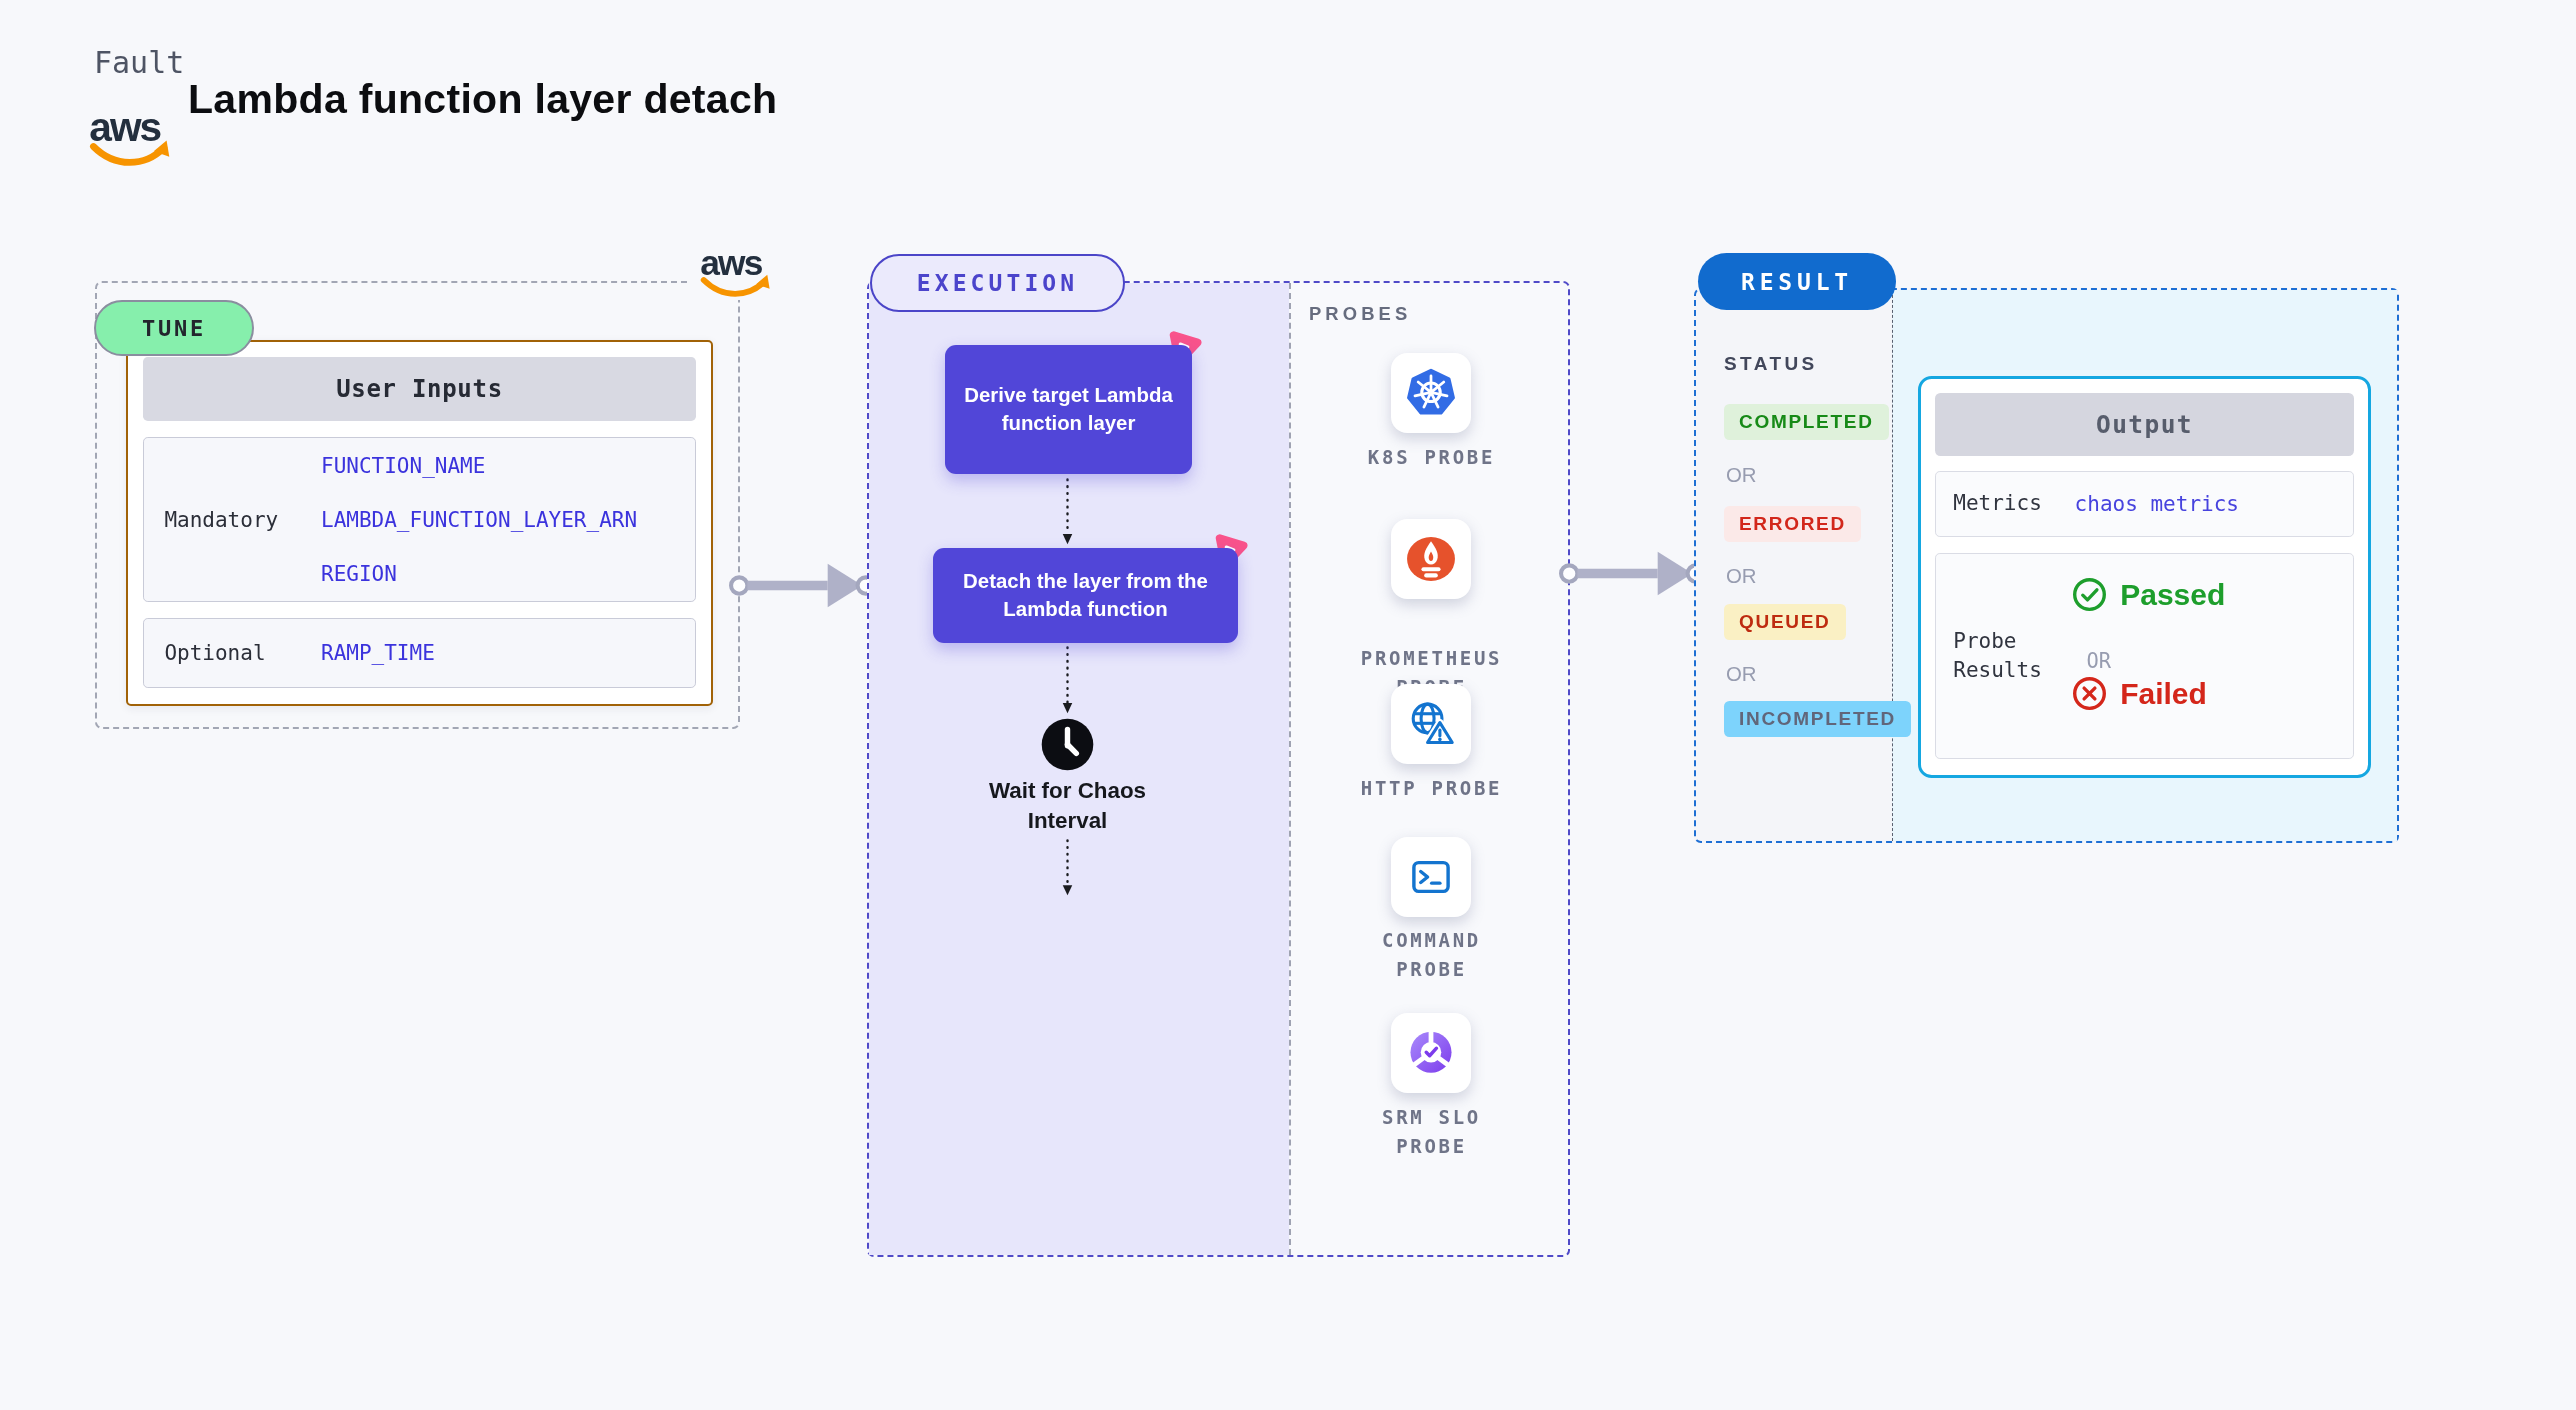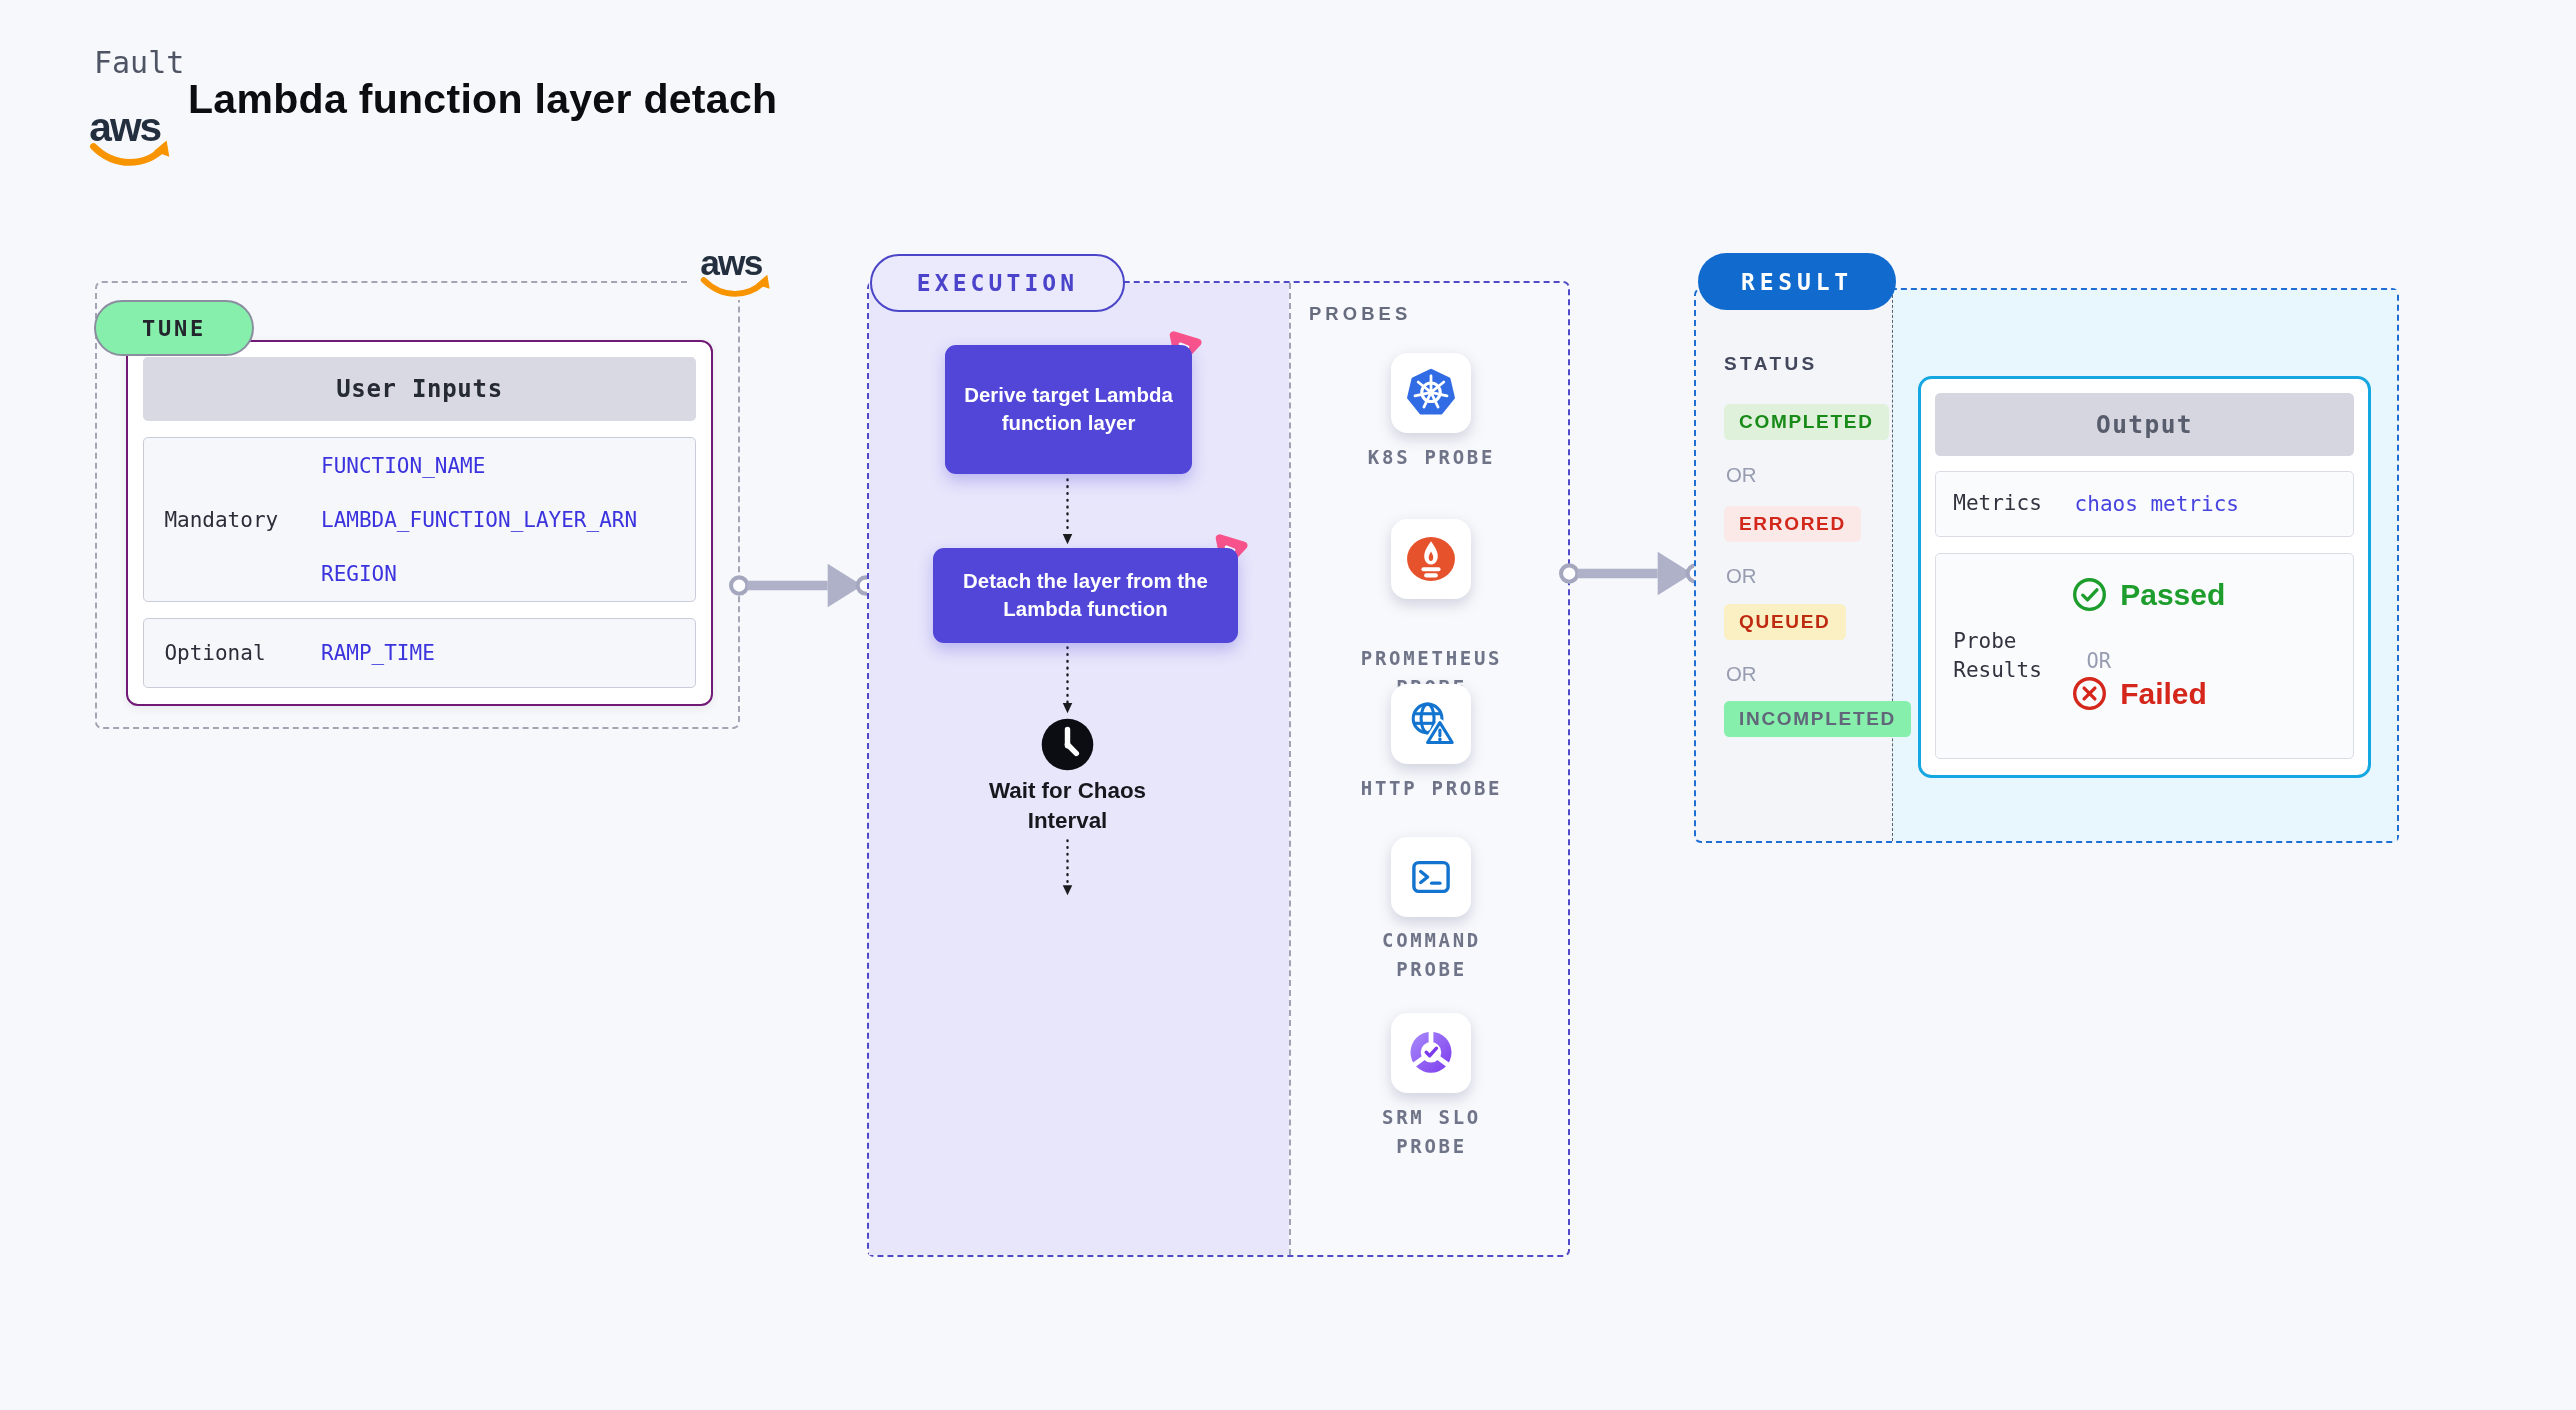--- a/index.html
+++ b/index.html
@@ -24,21 +24,21 @@
         border:2.7px solid #8A8E9F;color:#23252D;font-size:22px;letter-spacing:2.7px;margin-top:32px;}
   .exec-pill{left:870px;top:254px;width:251px;height:54px;background:#EBEAFC;
         border:2.7px solid #4B45C8;color:#4B44CB;font-size:23px;letter-spacing:4.1px;}
   .result-pill{left:1698px;top:253px;width:198px;height:57px;background:#116BCE;
         color:#FFFFFF;font-size:23px;letter-spacing:4.8px;}
 
   
   .tune-box{position:absolute;left:95px;top:281px;width:641px;height:444px;
         border:2px dashed #A2A6B4;border-radius:6.8px;}
   .ui-card{position:absolute;left:126px;top:340px;width:583px;height:362px;background:#FFFFFF;
-        border:2px solid #701a75;border-radius:12px;box-shadow:0 2.7px 8.2px rgba(40,45,70,.07);z-index:2;}
+        border:2px solid #a16207;border-radius:5px;box-shadow:0 2.7px 8.2px rgba(40,45,70,.07);z-index:2;}
   .ui-header{position:absolute;left:15px;right:15px;top:15px;height:64px;background:#D8D9E2;
         border-radius:4.8px;display:flex;align-items:center;justify-content:center;
         font-size:24px;font-weight:bold;color:#262A34;letter-spacing:0.7px;}
   .ui-row{position:absolute;left:15px;right:15px;background:#F6F7FB;border:1.4px solid #C9CBD8;
         border-radius:4.8px;display:flex;align-items:center;}
   .ui-row-mandatory{top:95px;height:163px;}
   .ui-row-optional{top:276px;height:68px;}
   .ui-label{position:absolute;left:20.4px;font-size:21px;color:#2B2E38;}
   .ui-params{position:absolute;left:177px;display:flex;flex-direction:column;gap:30px;}
   .param{font-size:21px;color:#3B33DD;}
@@ -78,21 +78,21 @@
         border:2.7px dashed #1E6FD4;border-radius:6.8px;}
   .result-blue{position:absolute;left:196px;top:0;right:0;bottom:0;background:#E8F6FD;}
   .result-divider{position:absolute;left:196px;top:0;bottom:0;width:0;border-left:1.4px dashed #596070;}
   .status-heading{position:absolute;left:1724px;top:353px;font-size:19px;font-weight:bold;
         letter-spacing:3.4px;color:#42475B;z-index:4;}
   .badge{position:absolute;left:1724px;padding:6.8px 15px;border-radius:5.4px;font-size:19px;
         font-weight:bold;letter-spacing:1.7px;z-index:4;}
   .badge-completed{top:404px;background:#DFF1DB;color:#178A17;}
   .badge-errored{top:506px;background:#FBE9E8;color:#D2271B;}
   .badge-queued{top:604px;background:#FAF0C4;color:#BE2B10;}
-  .badge-incompleted{top:701px;background:#86efac;color:#61667A;}
+  .badge-incompleted{top:701px;background:#7dd3fc;color:#61667A;}
   .or-label{position:absolute;left:1726px;font-size:20.4px;color:#979CB0;font-weight:500;z-index:4;}
   .or-1{top:464px;} .or-2{top:565px;} .or-3{top:663px;}
 
   .output-card{position:absolute;left:1918px;top:376px;width:447px;height:396px;background:#FFFFFF;
         border:3.4px solid #15A7E1;border-radius:13.6px;z-index:4;}
   .out-header{position:absolute;left:13.6px;right:13.6px;top:13.6px;height:63px;background:#D5D6DF;
         border-radius:5.4px;display:flex;align-items:center;justify-content:center;
         font-size:24.5px;font-weight:bold;color:#575D6C;letter-spacing:1.4px;}
   .out-row{position:absolute;left:13.6px;right:13.6px;background:#FAFBFD;border:1.4px solid #DADCE5;border-radius:4.8px;}
   .out-row-metrics{top:92px;height:64px;}

